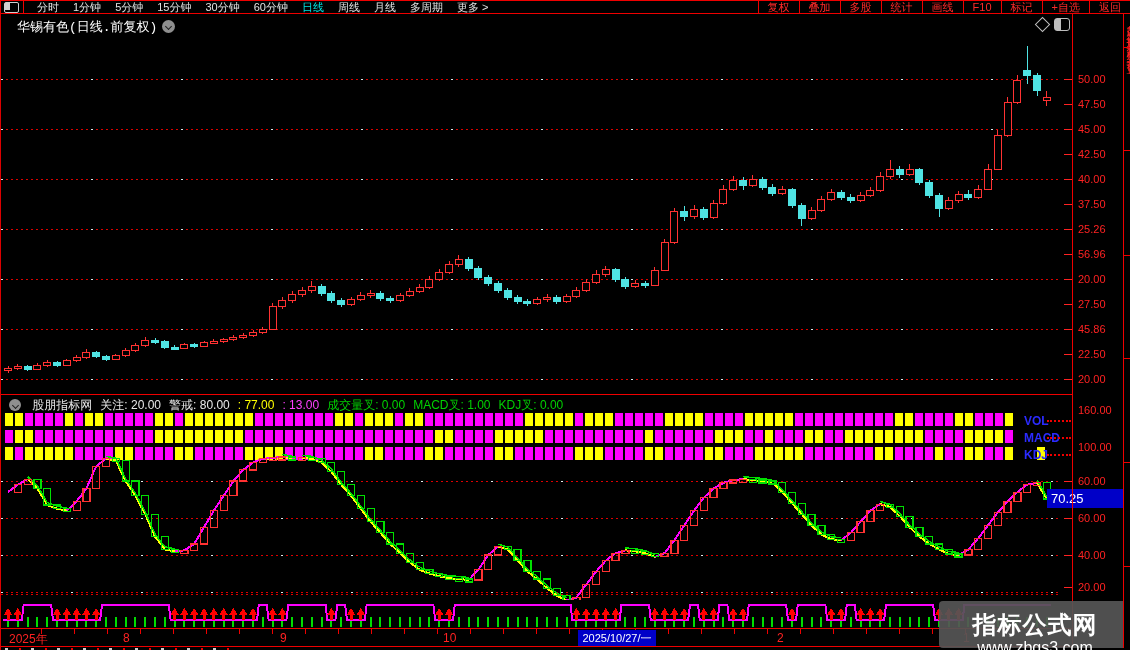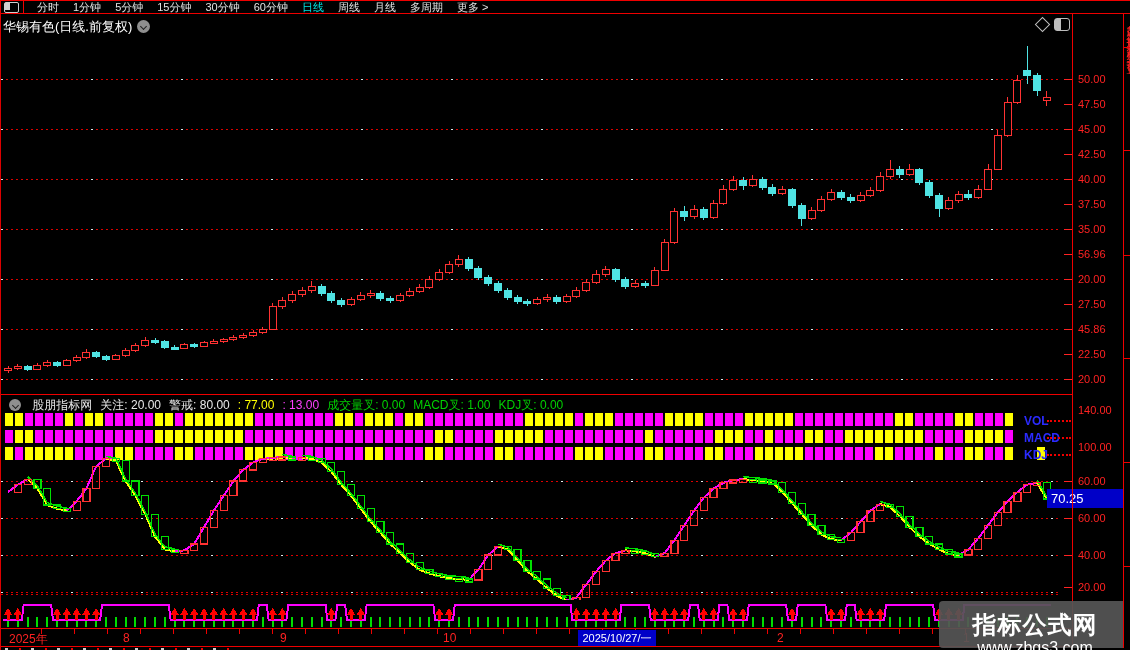--- a/index.html
+++ b/index.html
@@ -10,21 +10,21 @@
   #tb-left-icon{width:13px;height:9px;border:1px solid #cfcfcf;border-radius:2px;margin:0 4px 0 3px;position:relative;}
   #tb-left-icon::after{content:"";position:absolute;left:0;top:0;width:5px;height:7px;background:#cfcfcf;}
   #tb-sep1{width:1px;height:12px;background:#e00;margin-right:6px;}
   .period{color:#e2e2e2;font-size:11px;line-height:12px;padding:12px 7px;white-space:nowrap;cursor:default;}
   .period.active{color:#00e2e2;}
   #tb-right{margin-left:auto;display:flex;height:12px;align-items:center;}
   .tbtn{color:#ff2a2a;font-size:11px;line-height:12px;padding:0 9px;border-left:1px solid #e00;white-space:nowrap;}
   .tbtn:last-child{border-right:1px solid #e00;}
   
   #title-row{position:absolute;left:0;top:15px;width:1070px;height:22px;}
-  #sym-title{position:absolute;left:2px;top:3px;color:#fff;font-size:13px;}
+  #sym-title{position:absolute;left:16px;top:3px;color:#fff;font-size:13px;font-family:Liberation Mono, monospace;}
   .drop-circle{display:inline-block;width:13px;height:13px;border-radius:50%;background:#8f8f8f;position:relative;vertical-align:-2px;margin-left:5px;}
   .drop-circle::after{content:"";position:absolute;left:3.5px;top:4px;width:4px;height:4px;border-right:1.5px solid #222;border-bottom:1.5px solid #222;transform:rotate(45deg);}
   #diamond-ico{position:absolute;left:1036px;top:4px;width:9px;height:9px;border:1px solid #bdbdbd;transform:rotate(45deg);}
   #panel-ico{position:absolute;left:1053px;top:3px;width:14px;height:11px;border:1.5px solid #bdbdbd;border-radius:3px;}
   #panel-ico::after{content:"";position:absolute;left:0;top:0;width:6px;height:11px;background:#bdbdbd;}
   
   svg{position:absolute;left:0;shape-rendering:crispEdges;}
   #main-svg{top:39px;}
   #kdj-svg{top:448px;}
   #sig-svg{top:600px;}
@@ -71,20 +71,31 @@
         <div class="period">1分钟</div>
         <div class="period">5分钟</div>
         <div class="period">15分钟</div>
         <div class="period">30分钟</div>
         <div class="period">60分钟</div>
         <div class="period active">日线</div>
         <div class="period">周线</div>
         <div class="period">月线</div>
         <div class="period">多周期</div>
         <div class="period">更多 &gt;</div>
+      </div>
+    <div id="tb-right">
+        <div class="tbtn">复权</div>
+        <div class="tbtn">叠加</div>
+        <div class="tbtn">多股</div>
+        <div class="tbtn">统计</div>
+        <div class="tbtn">画线</div>
+        <div class="tbtn">F10</div>
+        <div class="tbtn">标记</div>
+        <div class="tbtn">+自选</div>
+        <div class="tbtn">返回</div>
       </div>
   </div>
 
   <div id="title-row">
     <span id="sym-title"><span>华锡有色(日线.前复权)</span><span class="drop-circle"></span></span>
     <div id="diamond-ico"></div>
     <div id="panel-ico"></div>
   </div>
 
   <svg id="main-svg" width="1071" height="356">
@@ -330,21 +341,21 @@
       <line x1="1045.8000000000002" y1="52.00000000000003" x2="1045.8000000000002" y2="67.00000000000003" stroke="#ff3232" stroke-width="1"></line>
       <rect x="1042.3000000000002" y="57.99999999999997" width="7" height="3.0000000000000426" fill="#000" stroke="#ff3232" stroke-width="1"></rect>
     </svg>
   <div id="main-axis">
       <div class="axlab" style="top: 73px;">50.00</div>
       <div class="axlab" style="top: 98px;">47.50</div>
       <div class="axlab" style="top: 123px;">45.00</div>
       <div class="axlab" style="top: 148px;">42.50</div>
       <div class="axlab" style="top: 173px;">40.00</div>
       <div class="axlab" style="top: 198px;">37.50</div>
-      <div class="axlab" style="top: 223px;">35.00</div>
+      <div class="axlab" style="top: 223px;">25.26</div>
       <div class="axlab" style="top: 248px;">56.96</div>
       <div class="axlab" style="top: 273px;">20.00</div>
       <div class="axlab" style="top: 298px;">27.50</div>
       <div class="axlab" style="top: 323px;">45.86</div>
       <div class="axlab" style="top: 348px;">22.50</div>
       <div class="axlab" style="top: 373px;">20.00</div>
     </div>
   <div id="hline-chartbot"></div>
 
   <div id="ind-header">
@@ -943,21 +954,21 @@
       <rect x="1032.5" y="34.849999999999994" width="7" height="3" fill="none" stroke="#ff3232" stroke-width="1.2"></rect>
       <rect x="1042.3000000000002" y="34.849999999999994" width="7" height="16.1875" fill="none" stroke="#00e000" stroke-width="1.2"></rect>
       <line x1="1063" y1="-38" x2="1071" y2="-38" stroke="#ff2222" stroke-width="1"></line>
       <line x1="1063" y1="-1" x2="1071" y2="-1" stroke="#ff2222" stroke-width="1"></line>
       <line x1="1063" y1="33" x2="1071" y2="33" stroke="#ff2222" stroke-width="1"></line>
       <line x1="1063" y1="70" x2="1071" y2="70" stroke="#ff2222" stroke-width="1"></line>
       <line x1="1063" y1="107" x2="1071" y2="107" stroke="#ff2222" stroke-width="1"></line>
       <line x1="1063" y1="139" x2="1071" y2="139" stroke="#ff2222" stroke-width="1"></line>
     </svg>
   <div id="sub-axis">
-      <div class="axlab" style="top: 404px;">140.00</div>
+      <div class="axlab" style="top: 404px;">160.00</div>
       <div class="axlab" style="top: 441px;">100.00</div>
       <div class="axlab" style="top: 475px;">60.00</div>
       <div class="axlab" style="top: 512px;">60.00</div>
       <div class="axlab" style="top: 549px;">40.00</div>
       <div class="axlab" style="top: 581px;">20.00</div>
     </div>
   <div id="badge">70.25</div>
 
   <svg id="sig-svg" width="1071" height="28">
       <rect x="6" y="17" width="2" height="10" fill="#00dc00"></rect>

